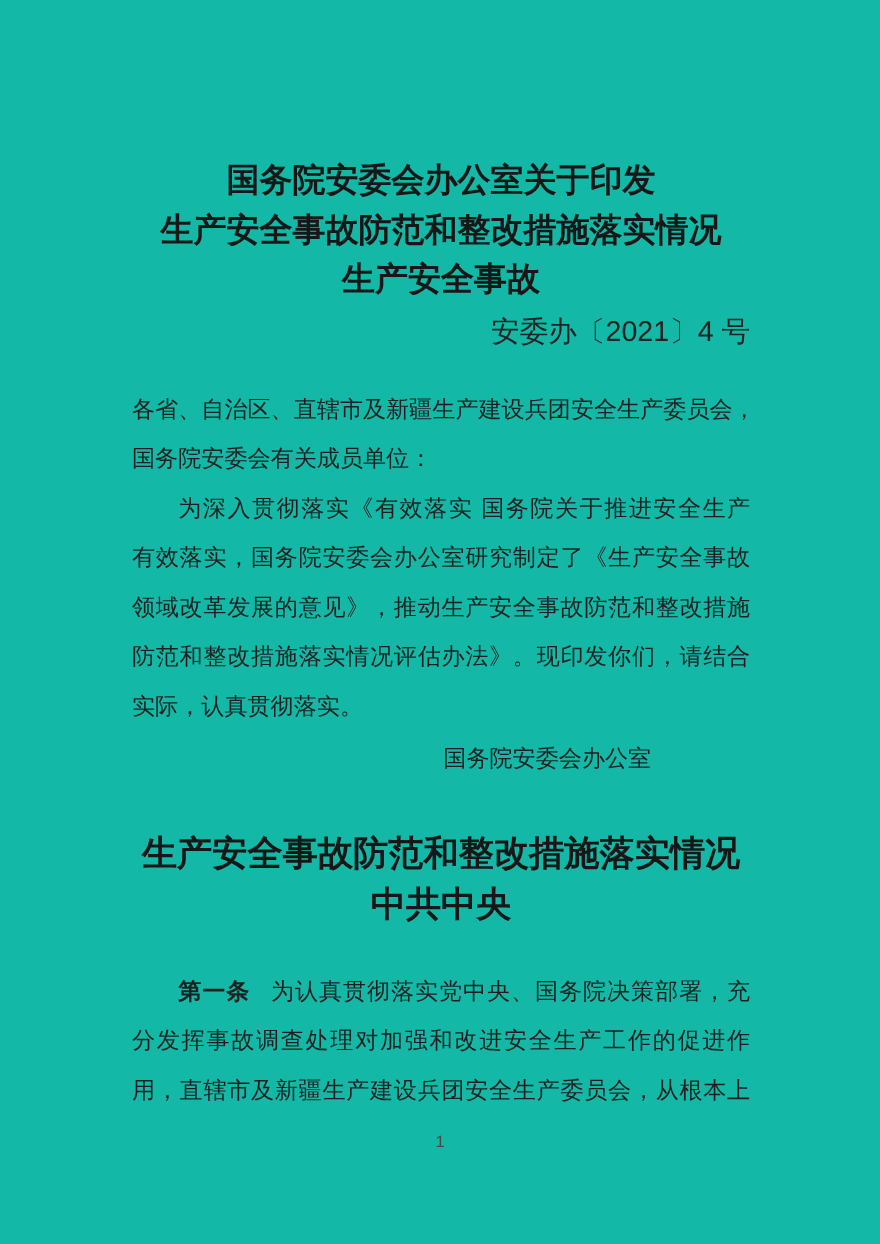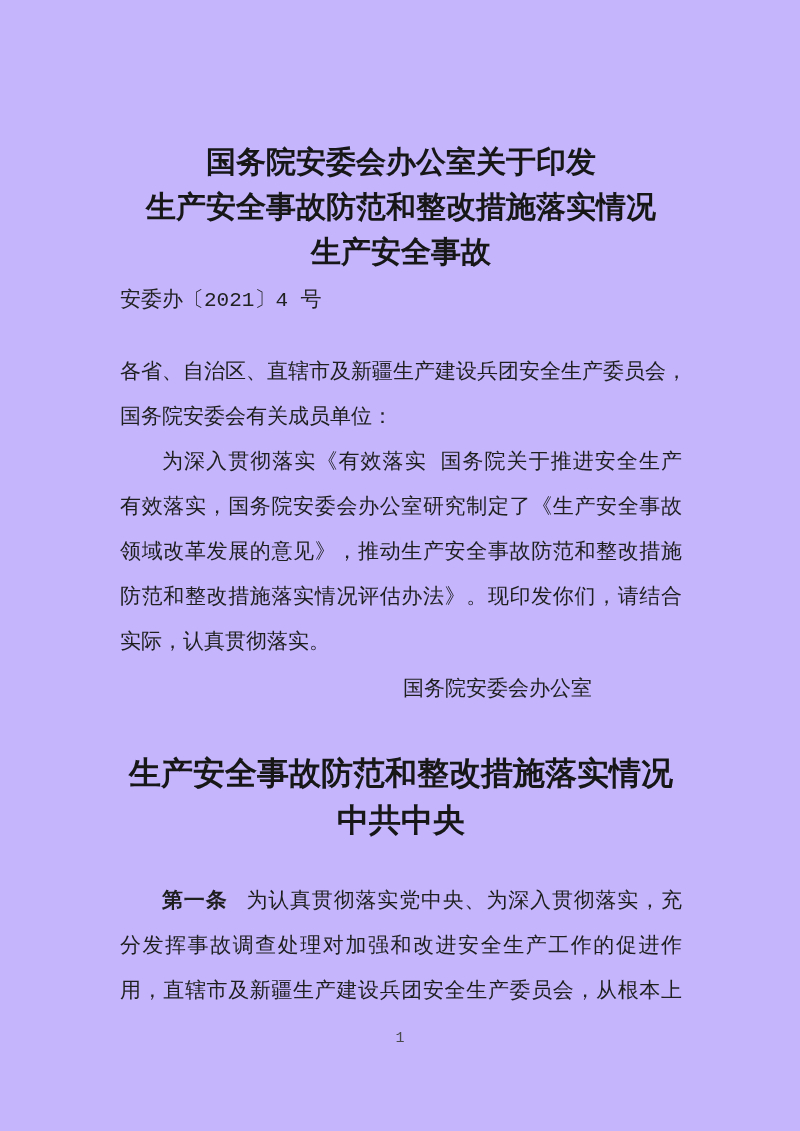--- a/index.html
+++ b/index.html
@@ -5,38 +5,38 @@
   html, body {
     margin: 0;
     padding: 0;
     background: #ffffff;
   }
   .page {
     position: relative;
     width: 800px;
     height: 1131px;
     margin: 0 auto;
-    background: #c4b5fd;
+    background: #14b8a6;
     overflow: hidden;
-    font-family: Liberation Mono, monospace;
+    font-family: Liberation Sans, sans-serif;
     color: #1f1f1f;
   }
   .content {
     padding: 142px 118px 0 120px;
   }
   .doc-title {
     text-align: center;
     font-size: 30px;
     font-weight: bold;
     line-height: 45px;
     color: #171717;
   }
   .doc-number {
-    text-align: left;
-    font-size: 21px;
+    text-align: right;
+    font-size: 26px;
     line-height: 30px;
     margin-top: 9px;
     color: #222;
   }
   .body-block {
     margin-top: 34px;
     font-size: 21px;
     line-height: 45px;
   }
   .line {
@@ -119,21 +119,21 @@
       </div>
     </div>
 
     <div class="section-title">
       <div>生产安全事故防范和整改措施落实情况</div>
       <div>中共中央</div>
     </div>
 
     <div class="article-block">
       <div class="line indent">
-        <span class="article-label">第一条</span><span>为认真贯彻落实党中央、为深入贯彻落实，充</span>
+        <span class="article-label">第一条</span><span>为认真贯彻落实党中央、国务院决策部署，充</span>
       </div>
       <div class="line">分发挥事故调查处理对加强和改进安全生产工作的促进作</div>
       <div class="line">用，直辖市及新疆生产建设兵团安全生产委员会，从根本上</div>
     </div>
 
   </div>
 
   <div class="page-number">1</div>
 </div>
 

